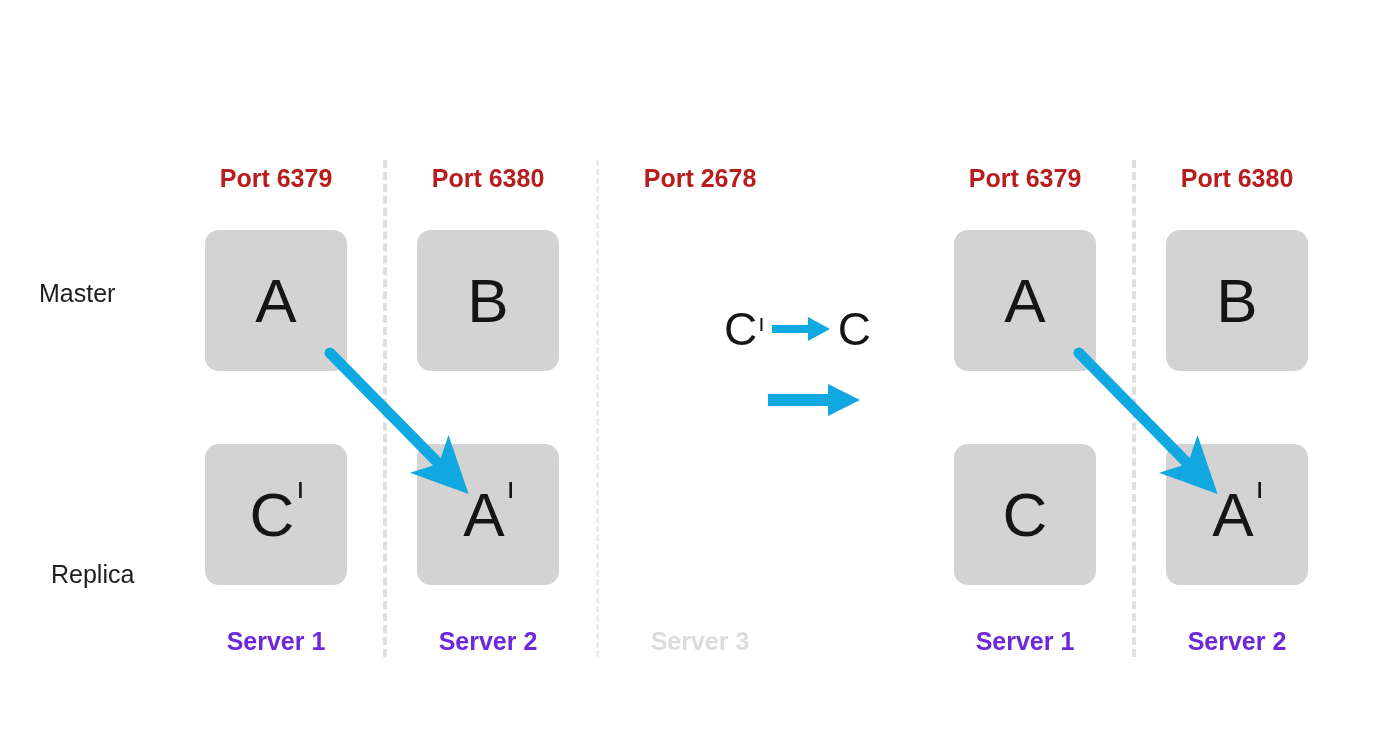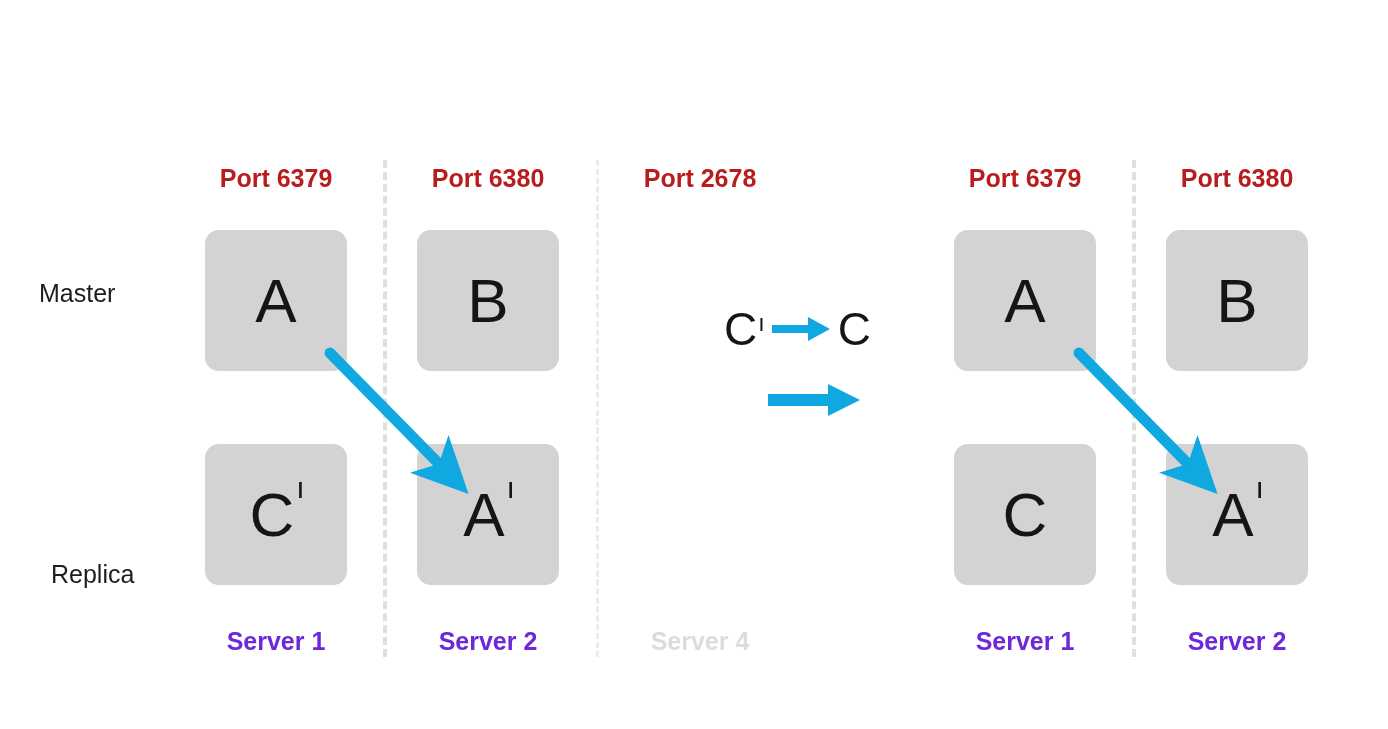--- a/index.html
+++ b/index.html
@@ -177,21 +177,21 @@
   <div class="node-box" style="left:205px; top:444px;">
     <span class="node-label"><span>C</span><span class="prime">ı</span></span>
   </div>
 
   <div class="node-box" style="left:417px; top:444px;">
     <span class="node-label"><span>A</span><span class="prime">ı</span></span>
   </div>
 
   <div class="server-label" style="left:191px;">Server 1</div>
   <div class="server-label" style="left:403px;">Server 2</div>
-  <div class="server-label failed" style="left:615px;">Server 4</div>
+  <div class="server-label failed" style="left:615px;">Server 3</div>
 
   <div id="transition-group">
     <div id="promote-expr">
       <span class="expr-term"><span>C</span><span class="prime">ı</span></span>
       <span style="display:inline-flex;margin:0 6px;">
         <svg width="62" height="30" viewBox="0 0 62 30" aria-hidden="true">
           <path d="M2 11 H38 V3 L60 15 L38 27 V19 H2 Z" fill="#0FA8E0"></path>
         </svg>
       </span>
       <span class="expr-term"><span>C</span><span class="prime"></span></span>

